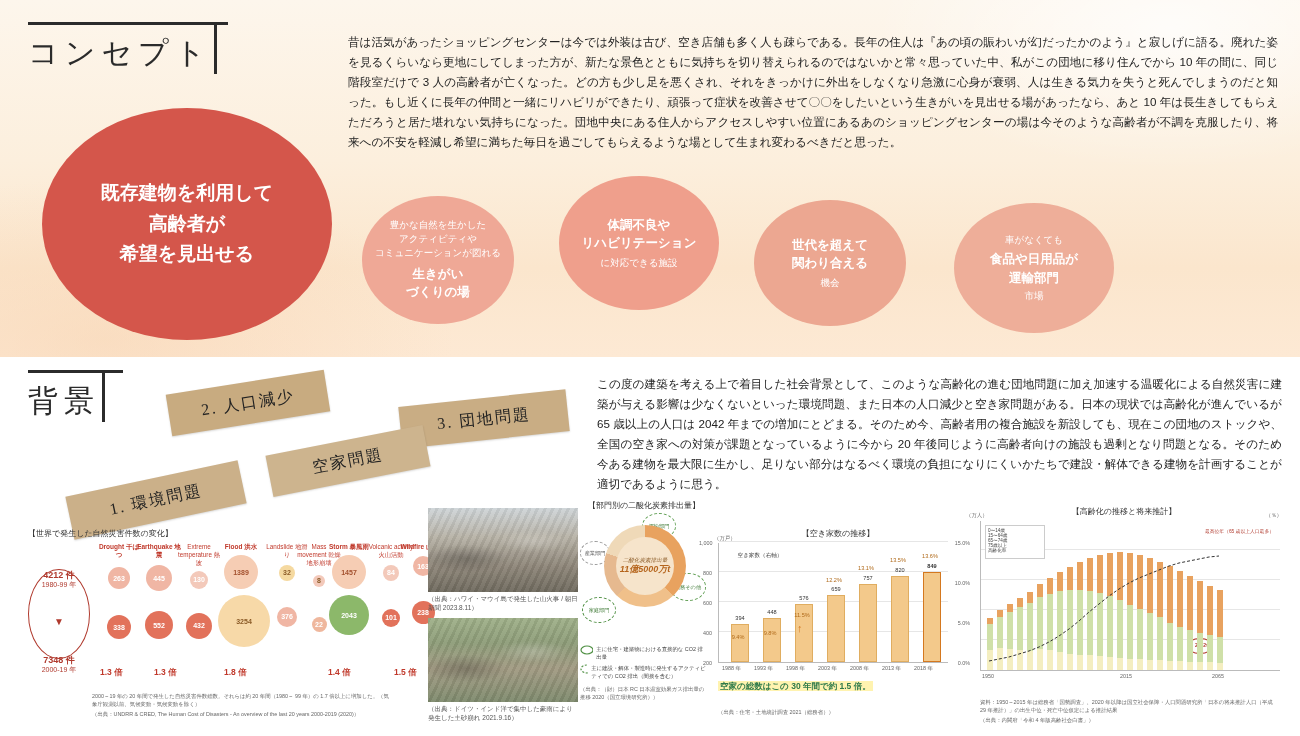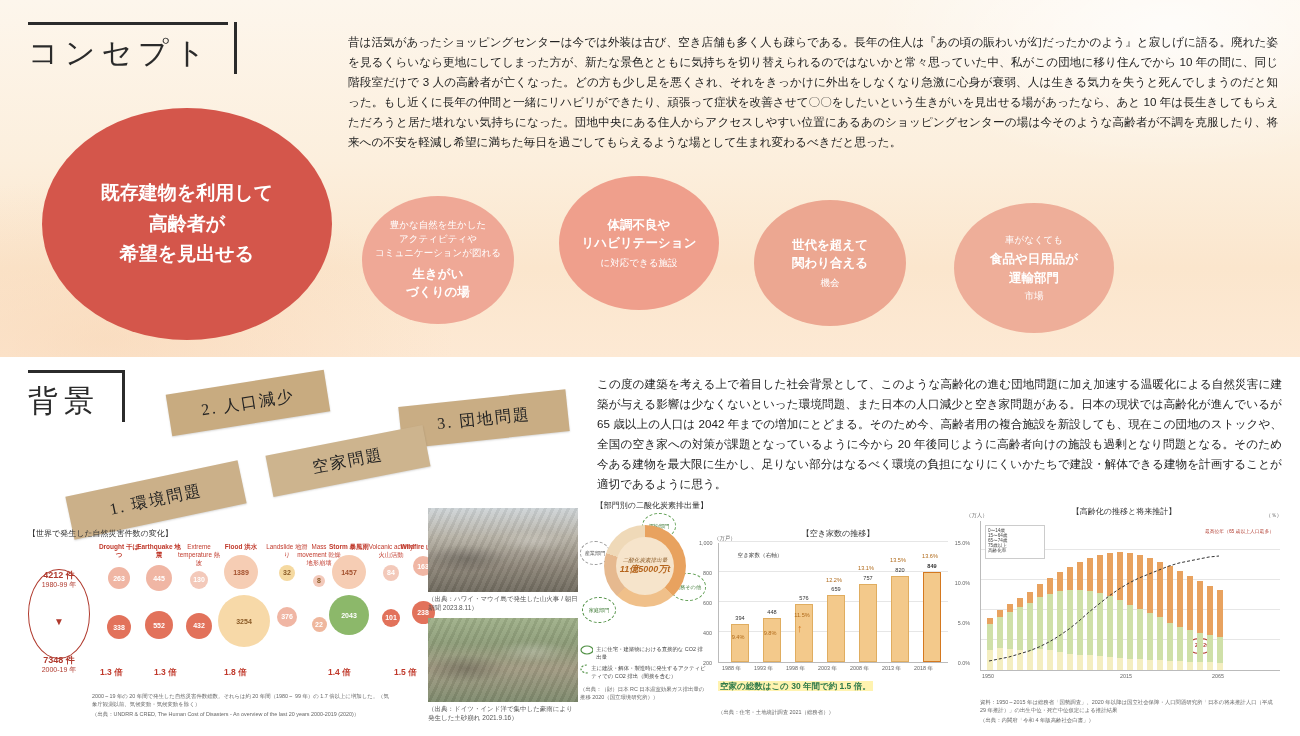--- a/index.html
+++ b/index.html
@@ -23,21 +23,21 @@
       radial-gradient(ellipse 500px 230px at 8% 95%, rgba(247,210,175,.5), rgba(255,255,255,0) 70%);
   }
   .bg-band {
     position: absolute; left:0; top:357px; width:1300px; height:379px; background:#fff;
   }
 
   
   .sec-title { position:absolute; display:flex; align-items:flex-end; }
   .sec-title .txt {
     font-family:Liberation Serif, serif;
-    font-size: 30px; letter-spacing: 6px; color:#2b2b2b; padding-right:22px;
+    font-size: 30px; letter-spacing: 6px; color:#2b2b2b; padding-right:2px;
     white-space:nowrap;
   }
   .sec-title .rulev { width:3px; background:#2b2b2b; }
   .sec-title .ruleh { position:absolute; height:3px; background:#2b2b2b; }
 
   #concept-title { left:28px; top:22px; }
   #concept-title .ruleh { left:0; top:0; width:200px; }
   #concept-title .rulev { height:52px; }
   #bg-title { left:28px; top:370px; }
   #bg-title .ruleh { left:0; top:0; width:95px; }
@@ -309,21 +309,21 @@
   </div>
 
   <div class="fig" id="fig-photos">
     <div class="photo photo-a"></div>
     <div class="fig-cap" style="margin:2px 0 6px">（出典：ハワイ・マウイ島で発生した山火事 / 朝日新聞 2023.8.11）</div>
     <div class="photo photo-b"></div>
     <div class="fig-cap" style="margin-top:2px">（出典：ドイツ・インド洋で集中した豪雨により発生した土砂崩れ 2021.9.16）</div>
   </div>
 
   <div class="fig" id="fig-co2">
-    <div class="fig-title" style="text-align:right">【部門別の二酸化炭素排出量】</div>
+    <div class="fig-title" style="text-align:center">【部門別の二酸化炭素排出量】</div>
     <div class="donut-wrap">
       <div class="dash-circ" style="left:62px; top:2px; width:34px; height:26px;">運輸部門</div>
       <div class="dash-circ" style="left:0px; top:30px; width:30px; height:24px; border-color:#9a9a9a; color:#555;">産業部門</div>
       <div class="dash-circ" style="left:90px; top:62px; width:36px; height:28px;">業務その他</div>
       <div class="dash-circ" style="left:2px; top:86px; width:34px; height:26px; border-color:#4e8f42;">家庭部門</div>
       <div class="donut">
         <div class="donut-inner">
           <span>二酸化炭素排出量</span>
           <b>11億5000万t</b>
         </div>

